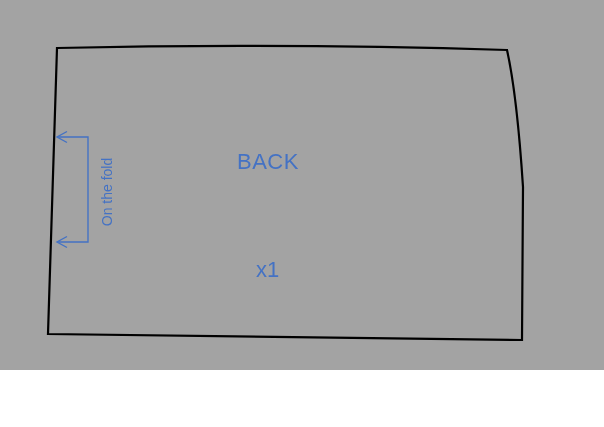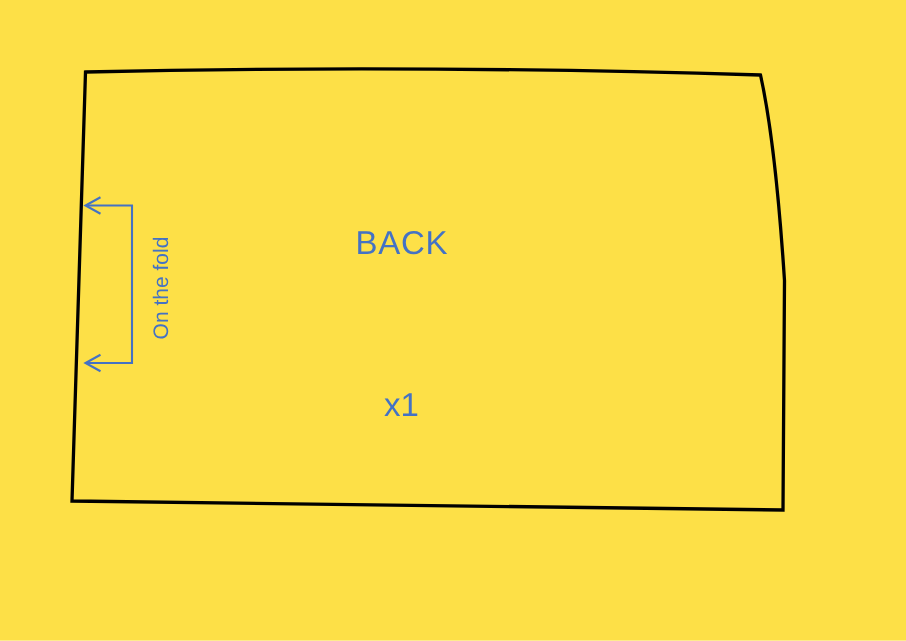--- a/index.html
+++ b/index.html
@@ -9,22 +9,22 @@
   body {
     width: 604px;
     height: 427px;
     background: #ffffff;
     overflow: hidden;
     font-family: "Liberation Sans", sans-serif;
   }
   .canvas {
     position: relative;
     width: 604px;
-    height: 427px;
-    background: #fde047;
+    height: 370px;
+    background: #a3a3a3;
   }
   svg {
     display: block;
   }
   .outline {
     fill: none;
     stroke-width: 2.2;
     stroke-linejoin: miter;
     stroke-linecap: square;
   }

